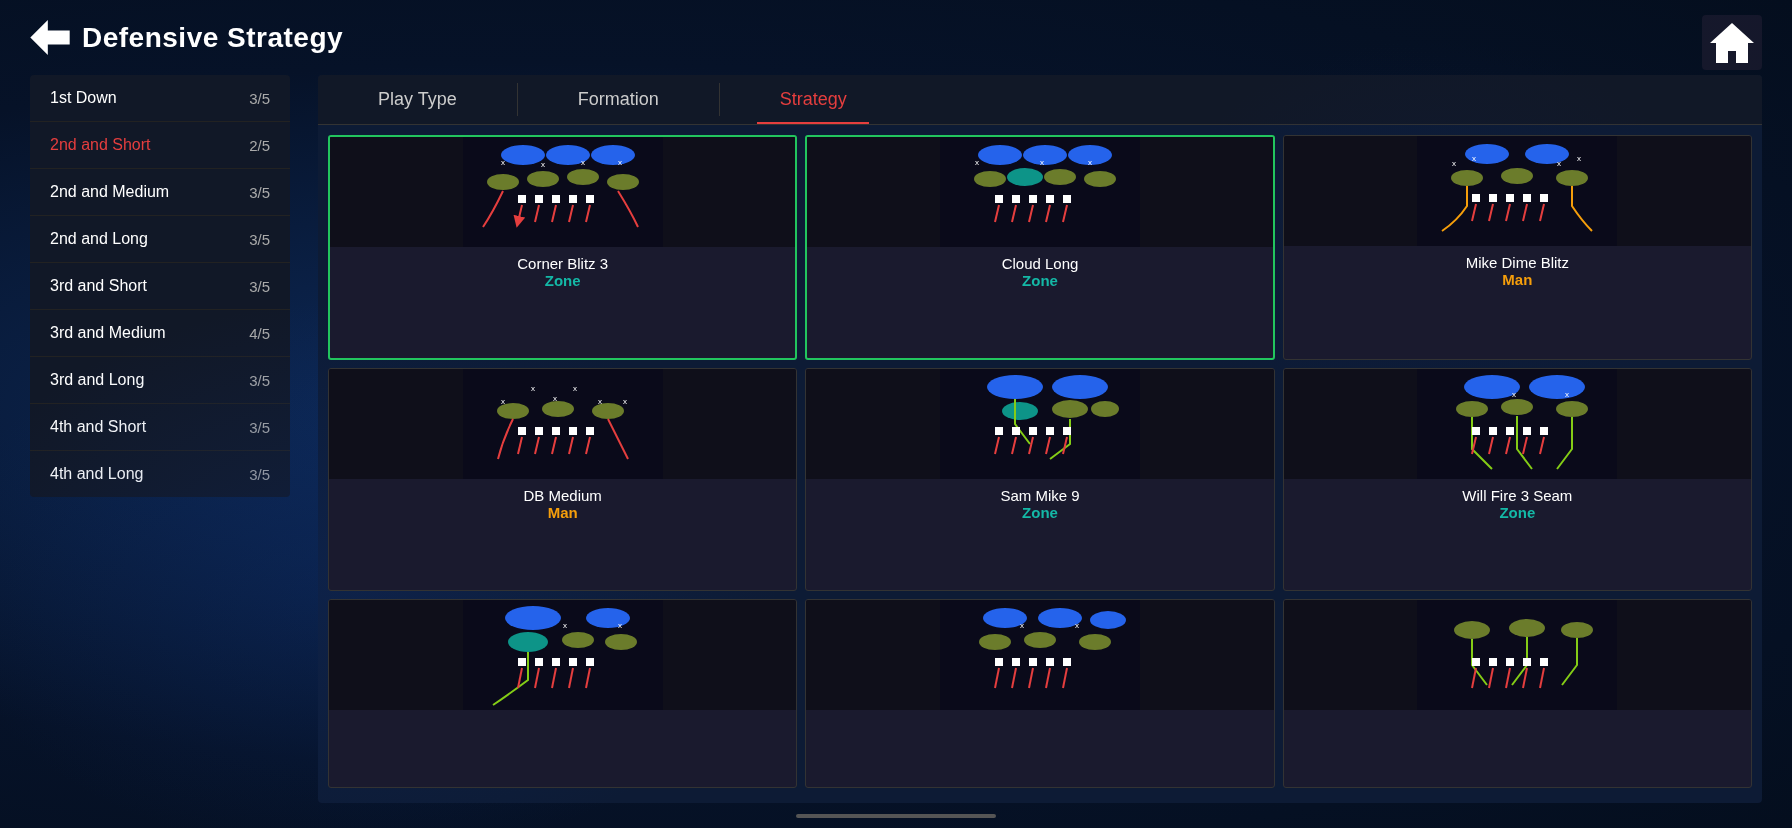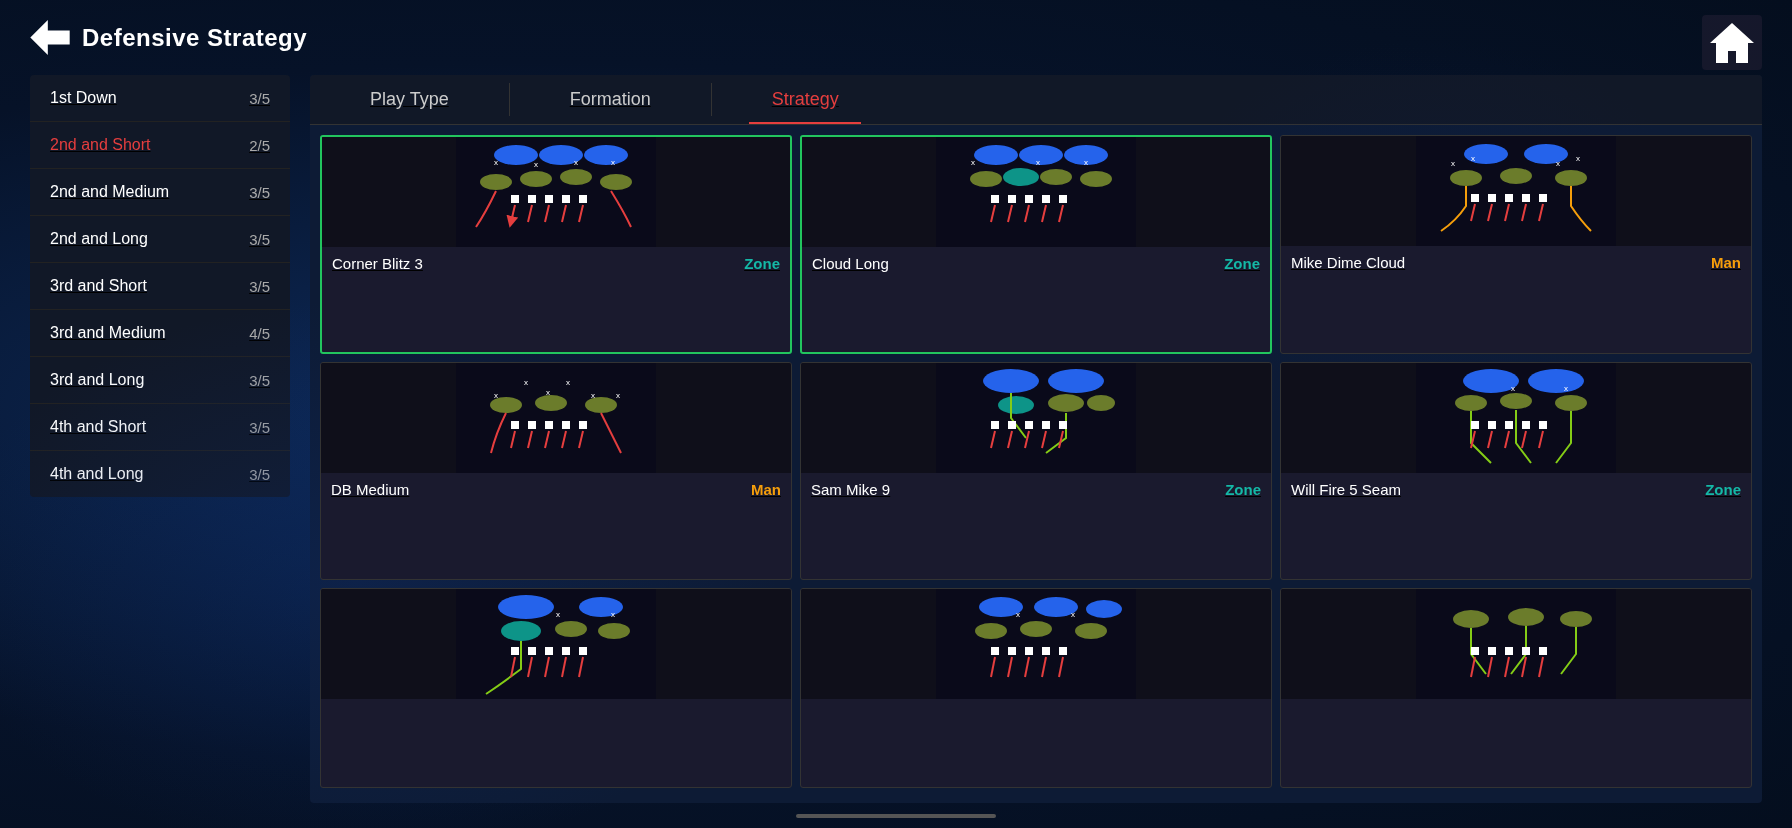--- a/index.html
+++ b/index.html
@@ -37,40 +37,39 @@
       align-items: center;
       cursor: pointer;
       gap: 12px;
     }
     .back-arrow {
       width: 40px;
       height: 35px;
     }
     .page-title {
       color: white;
-      font-size: 24px;
+      font-size: 28px;
       font-weight: bold;
       letter-spacing: 0.5px;
     }
     .home-btn {
       position: absolute;
       right: 30px;
       top: 15px;
       width: 60px;
       height: 55px;
       cursor: pointer;
     }
 
     
     .main-content {
       display: flex;
       padding: 0 30px;
-      gap: 20px;
+      gap: 28px;
       height: calc(828px - 100px);
-      text-decoration: underline;
     }
 
     
     .sidebar {
       width: 260px;
       background: #111827;
       border-radius: 4px;
       overflow: hidden;
       flex-shrink: 0;
       align-self: flex-start;
@@ -173,20 +172,21 @@
       justify-content: center;
     }
     .play-card-label {
       padding: 8px 10px;
       background: #1a1a2e;
       display: flex;
       justify-content: space-between;
       align-items: center;
       font-size: 15px;
       color: white;
+      flex-direction: column;
     }
     .play-name {
       color: white;
     }
     .play-type-zone { color: #14b8a6; font-weight: bold; }
     .play-type-man { color: #f59e0b; font-weight: bold; }
 
     
     ::-webkit-scrollbar { width: 6px; }
     ::-webkit-scrollbar-track { background: #111; }
@@ -393,21 +393,21 @@
             <line x1="76" y1="68" x2="72" y2="85" stroke="#e53e3e" stroke-width="2"></line>
             <line x1="93" y1="68" x2="89" y2="85" stroke="#e53e3e" stroke-width="2"></line>
             <line x1="110" y1="68" x2="106" y2="85" stroke="#e53e3e" stroke-width="2"></line>
             <line x1="127" y1="68" x2="123" y2="85" stroke="#e53e3e" stroke-width="2"></line>
 
             <path d="M 50 50 L 50 70 Q 40 85 25 95" stroke="#f59e0b" stroke-width="2" fill="none"></path>
             <path d="M 155 50 L 155 70 Q 165 85 175 95" stroke="#f59e0b" stroke-width="2" fill="none"></path>
           </svg>
         </div>
         <div class="play-card-label">
-          <span class="play-name">Mike Dime Cloud</span>
+          <span class="play-name">Mike Dime Blitz</span>
           <span class="play-type-man">Man</span>
         </div>
       </div>
 
       <div class="play-card">
         <div class="play-card-diagram">
           <svg viewBox="0 0 200 110" width="200" height="110">
             <rect width="200" height="110" fill="#0a0a1a"></rect>
 
             <text x="68" y="22" fill="white" font-size="8">x</text>
@@ -505,21 +505,21 @@
             <rect x="123" y="58" width="8" height="8" fill="white"></rect>
 
             <line x1="59" y1="68" x2="55" y2="85" stroke="#e53e3e" stroke-width="2"></line>
             <line x1="76" y1="68" x2="72" y2="85" stroke="#e53e3e" stroke-width="2"></line>
             <line x1="93" y1="68" x2="89" y2="85" stroke="#e53e3e" stroke-width="2"></line>
             <line x1="110" y1="68" x2="106" y2="85" stroke="#e53e3e" stroke-width="2"></line>
             <line x1="127" y1="68" x2="123" y2="85" stroke="#e53e3e" stroke-width="2"></line>
           </svg>
         </div>
         <div class="play-card-label">
-          <span class="play-name">Will Fire 5 Seam</span>
+          <span class="play-name">Will Fire 3 Seam</span>
           <span class="play-type-zone">Zone</span>
         </div>
       </div>
 
       <div class="play-card">
         <div class="play-card-diagram">
           <svg viewBox="0 0 200 110" width="200" height="110">
             <rect width="200" height="110" fill="#0a0a1a"></rect>
 
             <ellipse cx="70" cy="18" rx="28" ry="12" fill="#2563eb"></ellipse>

